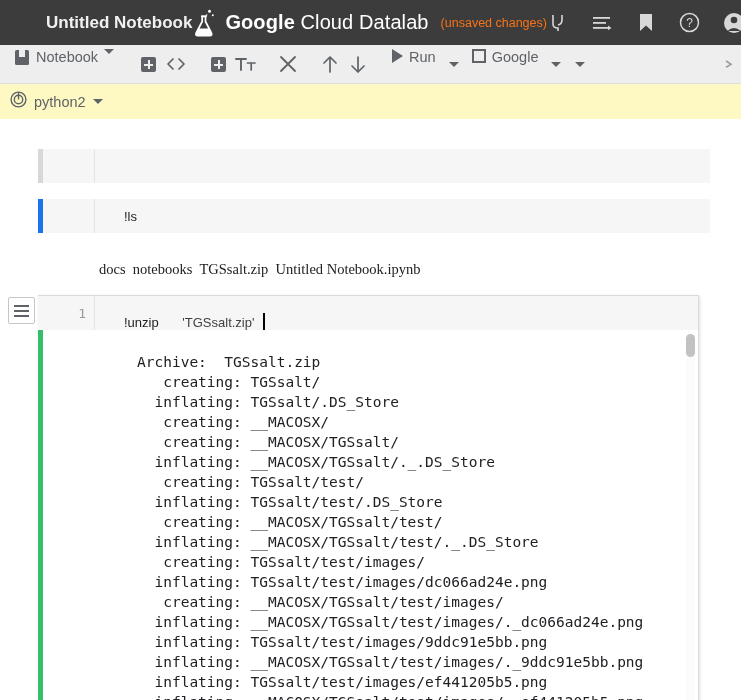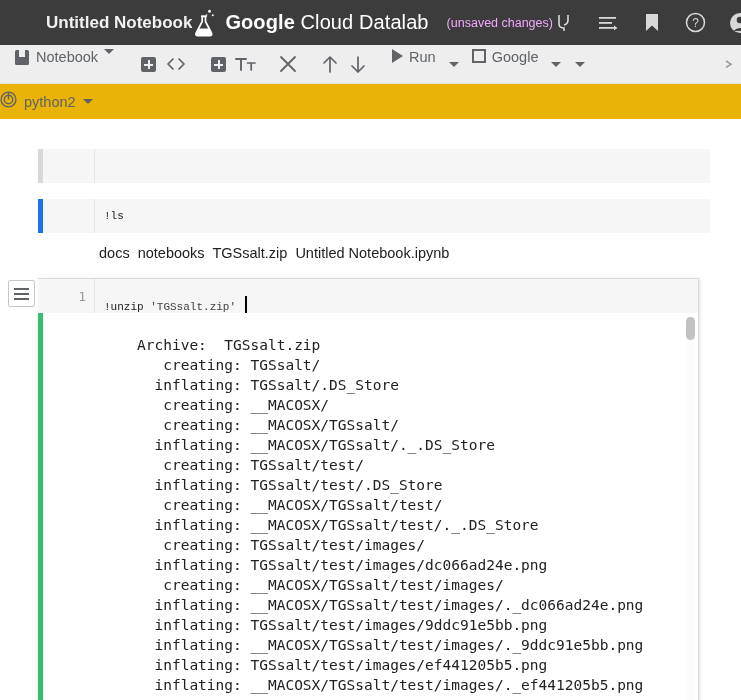--- a/index.html
+++ b/index.html
@@ -30,23 +30,23 @@
   }
   #brand-text .b { font-weight: bold; }
   #notebook-title {
     margin-left: 38px;
     font-size: 17px;
     font-weight: bold;
     color: #f1f1f1;
     white-space: nowrap;
   }
   #unsaved-status {
-    margin-left: 18px;
+    margin-left: 12px;
     font-size: 12.5px;
-    color: #f0abfc;
+    color: #f97316;
     white-space: nowrap;
   }
   #header-actions {
     margin-left: auto;
     display: flex;
     align-items: center;
     gap: 22px;
   }
   .hdr-icon {
     width: 22px; height: 22px;
@@ -122,23 +122,24 @@
     right: 2px; top: 50%;
     transform: translateY(-50%);
     width: 20px; height: 28px;
     display: flex; align-items: center; justify-content: center;
     cursor: pointer;
   }
 
   
   #kernel-bar {
     height: 36px;
-    background: #eab308;
+    background: #fef9c3;
     display: flex;
     align-items: center;
+    padding-left: 10px;
     gap: 7px;
     border-bottom: 1px solid #ffffff;
   }
   #kernel-name {
     font-size: 14.5px;
     color: #5f6368;
   }
 
   
   #notebook-body {
@@ -176,31 +177,32 @@
     width: 52px;
     border-right: 1px solid #e4e4e4;
   }
   #cell-ls .cell-body {
     flex: 1;
     display: flex;
     align-items: center;
     padding-left: 9px;
   }
   .code-txt {
-    font-family: Liberation Mono, monospace;
-    font-size: 11px;
+    font-family: Liberation Sans, sans-serif;
+    font-size: 13px;
     color: #202124;
     white-space: pre;
+    margin-left: 20px;
   }
   #ls-output {
-    font-family: Liberation Sans, sans-serif;
+    font-family: Liberation Serif, serif;
     font-size: 14.5px;
     color: #202124;
     white-space: pre;
-    margin: 12px 0 0 99px;
+    margin: 28px 0 0 99px;
   }
 
   
   #cell-unzip-wrap {
     position: relative;
     margin-top: 17px;
   }
   #cell-menu-btn {
     position: absolute;
     left: 8px; top: 2px;

